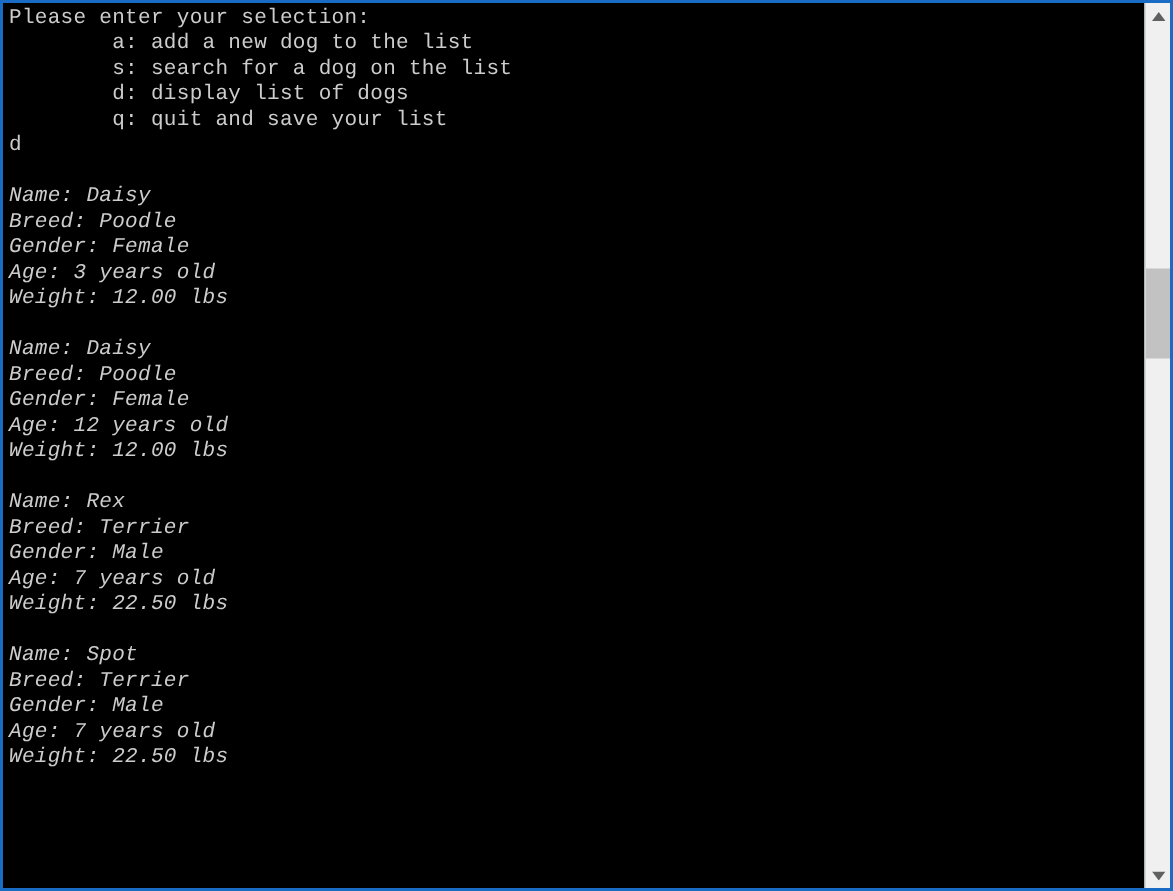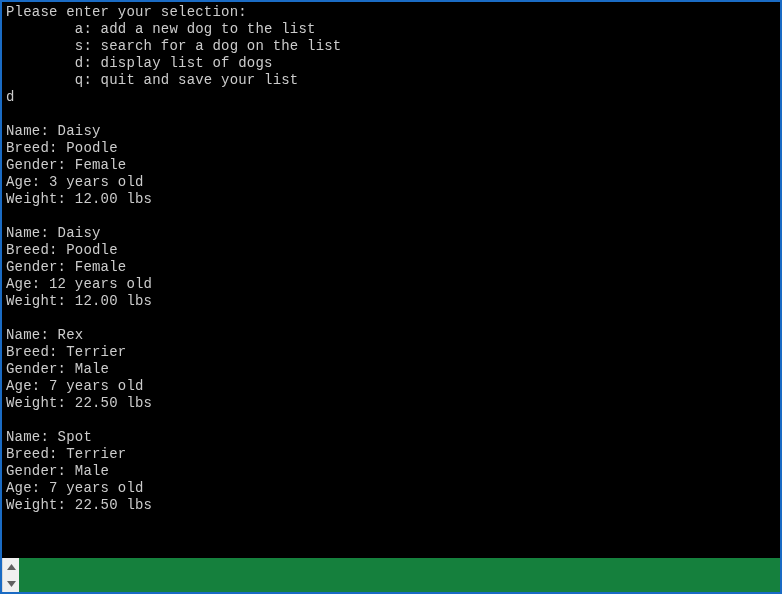--- a/index.html
+++ b/index.html
@@ -9,21 +9,20 @@
       overflow: hidden;
       font-family: "Consolas", "Courier New", monospace;
     }
     .window {
       width: 782px;
       height: 594px;
       background: #15803d;
       border: 2px solid #1a6bc4;
       position: relative;
       display: flex;
-      flex-direction: column;
     }
     .terminal {
       flex: 1;
       background: #000000;
       color: #cccccc;
       font-size: 14px;
       line-height: 17px;
       white-space: pre;
       overflow: hidden;
       padding: 2px 0 0 4px;
@@ -53,21 +52,21 @@
       background: #f0f0f0;
     }
     .scroll-thumb {
       position: absolute;
       left: 0; right: 0;
       top: 160px;
       height: 60px;
       background: #c2c2c2;
     }
     .line { display: block; }
-    .record-block { display: block; }
+    .record-block { display: block; font-style: italic; }
   </style>
 </head>
 <body>
 
 <div class="window">
   <div class="terminal"><span class="line">Please enter your selection:</span><span id="menu-options"><span class="line">        a: add a new dog to the list</span><span class="line">        s: search for a dog on the list</span><span class="line">        d: display list of dogs</span><span class="line">        q: quit and save your list</span></span><span class="line">d</span><span class="line"> </span><span id="dog-records"><span class="record-block"><span class="line">Name: Daisy</span><span class="line">Breed: Poodle</span><span class="line">Gender: Female</span><span class="line">Age: 3 years old</span><span class="line">Weight: 12.00 lbs</span></span><span class="line"> </span><span class="record-block"><span class="line">Name: Daisy</span><span class="line">Breed: Poodle</span><span class="line">Gender: Female</span><span class="line">Age: 12 years old</span><span class="line">Weight: 12.00 lbs</span></span><span class="line"> </span><span class="record-block"><span class="line">Name: Rex</span><span class="line">Breed: Terrier</span><span class="line">Gender: Male</span><span class="line">Age: 7 years old</span><span class="line">Weight: 22.50 lbs</span></span><span class="line"> </span><span class="record-block"><span class="line">Name: Spot</span><span class="line">Breed: Terrier</span><span class="line">Gender: Male</span><span class="line">Age: 7 years old</span><span class="line">Weight: 22.50 lbs</span></span></span></div>
   <div class="scrollbar">
     <div class="scroll-btn">
       <svg width="9" height="6" viewBox="0 0 9 6">
           <path d="M4.5 0 L9 6 L0 6 Z" fill="#606060"></path>

